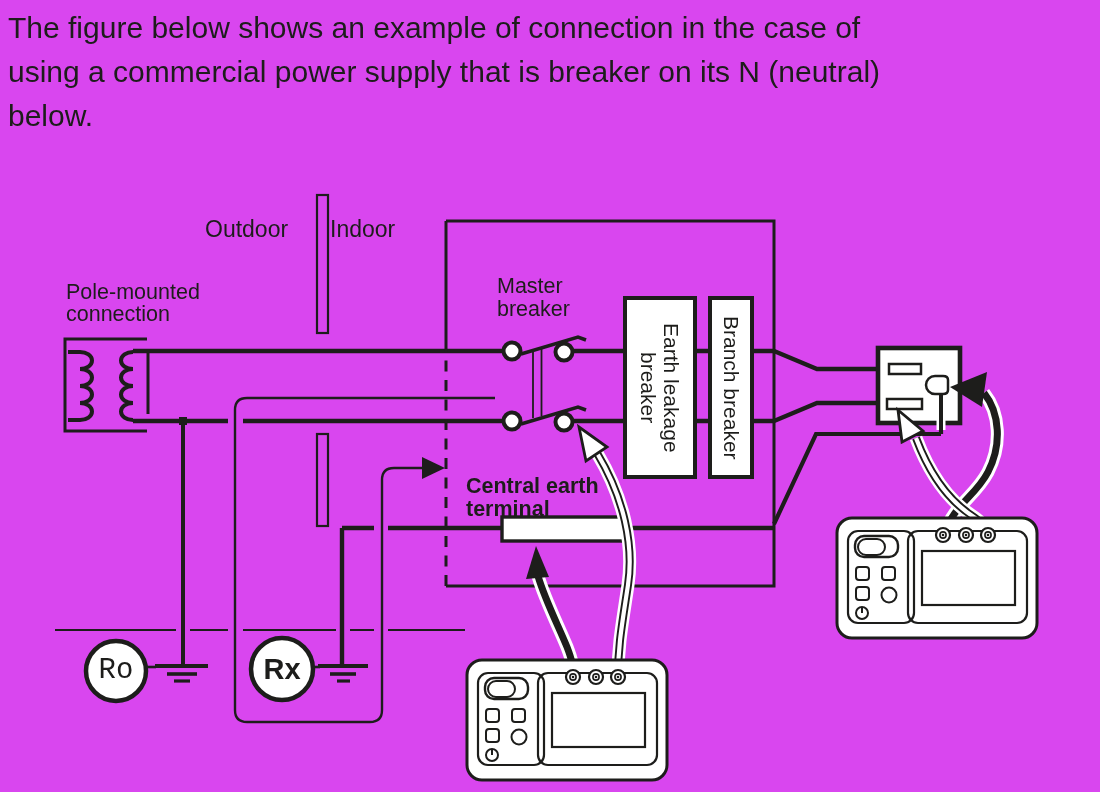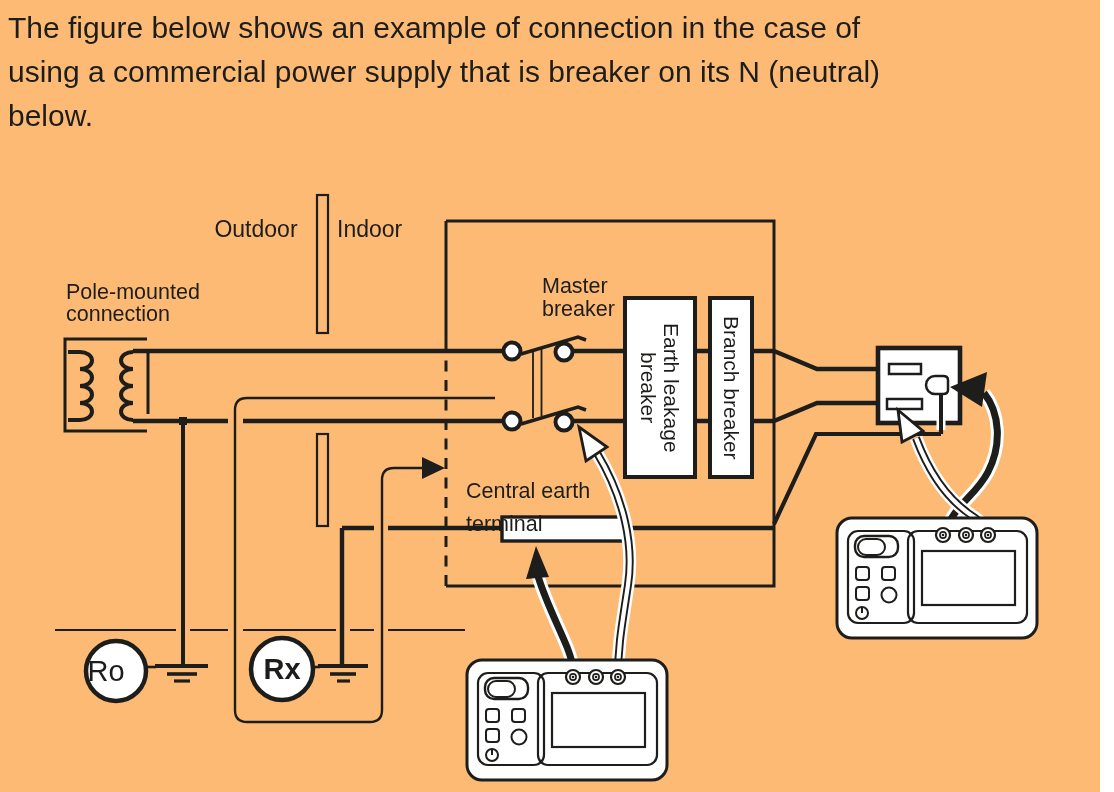--- a/index.html
+++ b/index.html
@@ -1,32 +1,32 @@
 <!DOCTYPE html>
 <html><head>
 <meta charset="utf-8">
 <style>
   html,body{margin:0;padding:0;background:#fff;}
-  .stage{position:relative;width:1100px;height:792px;background:#fdba74;overflow:hidden;
+  .stage{position:relative;width:1100px;height:792px;background:#d946ef;overflow:hidden;
          font-family:"Liberation Sans", sans-serif;color:#1d1d1b;}
   .stage svg{position:absolute;left:0;top:0;}
   .lbl{position:absolute;color:#1d1d1b;white-space:pre-line;}
   .intro{position:absolute;left:8px;top:6px;width:1102px;font-size:30px;line-height:44px;}
   .lbl-panel-title{left:472px;top:180px;font-size:22.5px;}
-  .lbl-outdoor{left:205px;top:216px;width:102px;text-align:center;font-size:23px;}
-  .lbl-indoor{left:337px;top:216px;font-size:23px;}
+  .lbl-outdoor{left:205px;top:216px;width:102px;text-align:left;font-size:23px;}
+  .lbl-indoor{left:330px;top:216px;font-size:23px;}
   .lbl-transformer{left:66px;top:281px;width:172px;font-size:21.5px;line-height:22px;}
-  .lbl-master{left:497px;top:275px;width:104px;font-size:21.5px;line-height:22.5px;margin-left:45px;}
-  .lbl-central{left:466px;top:475px;width:162px;font-size:21.5px;line-height:33px;}
+  .lbl-master{left:497px;top:275px;width:104px;font-size:21.5px;line-height:22.5px;}
+  .lbl-central{left:466px;top:475px;width:162px;font-size:21.5px;line-height:23px;font-weight:bold;}
   .vbox{position:absolute;display:flex;align-items:center;justify-content:center;}
   .vbox span{writing-mode:vertical-rl;text-orientation:mixed;font-size:21px;line-height:23px;
              white-space:pre-line;text-align:center;}
   .vbox-elb{left:625px;top:298px;width:70px;height:179px;}
   .vbox-bb{left:710px;top:298px;width:42px;height:179px;}
-  .lbl-ro{left:76px;top:654px;width:60px;height:34px;line-height:34px;text-align:center;font-size:29px;}
+  .lbl-ro{left:86px;top:654px;width:60px;height:34px;line-height:34px;text-align:center;font-size:29px;font-family:Liberation Mono, monospace;}
   .lbl-rx{left:252px;top:652px;width:60px;height:34px;line-height:34px;text-align:center;font-size:29px;font-weight:bold;}
 </style>
 </head>
 <body>
 
 <div class="stage">
 
   <svg width="1114" height="792" viewBox="0 0 1114 792">
     <g stroke="#1d1d1b" fill="none" stroke-linecap="butt" stroke-linejoin="miter">
 

